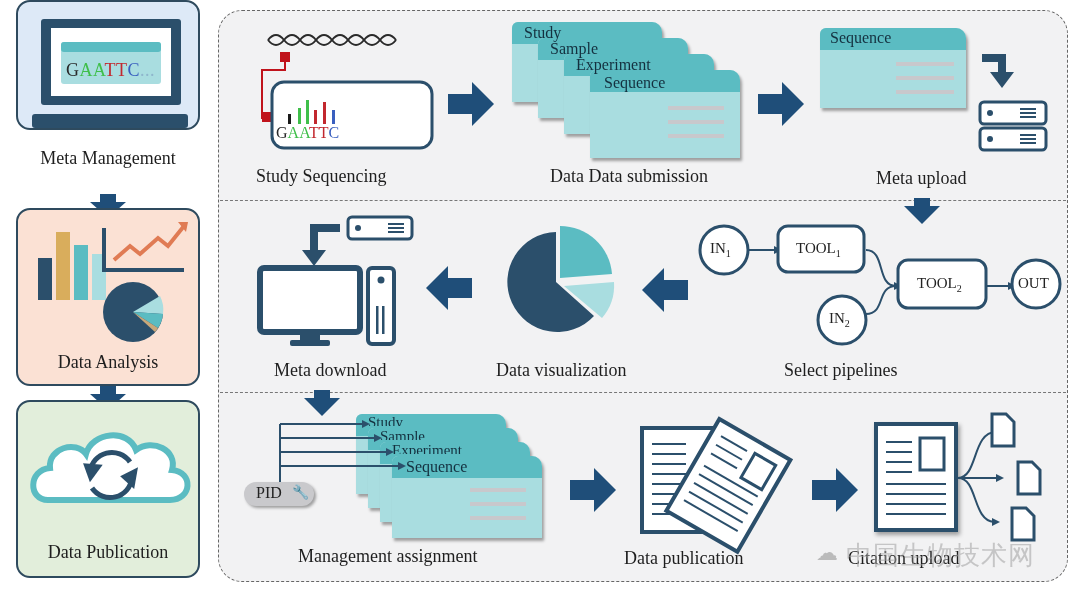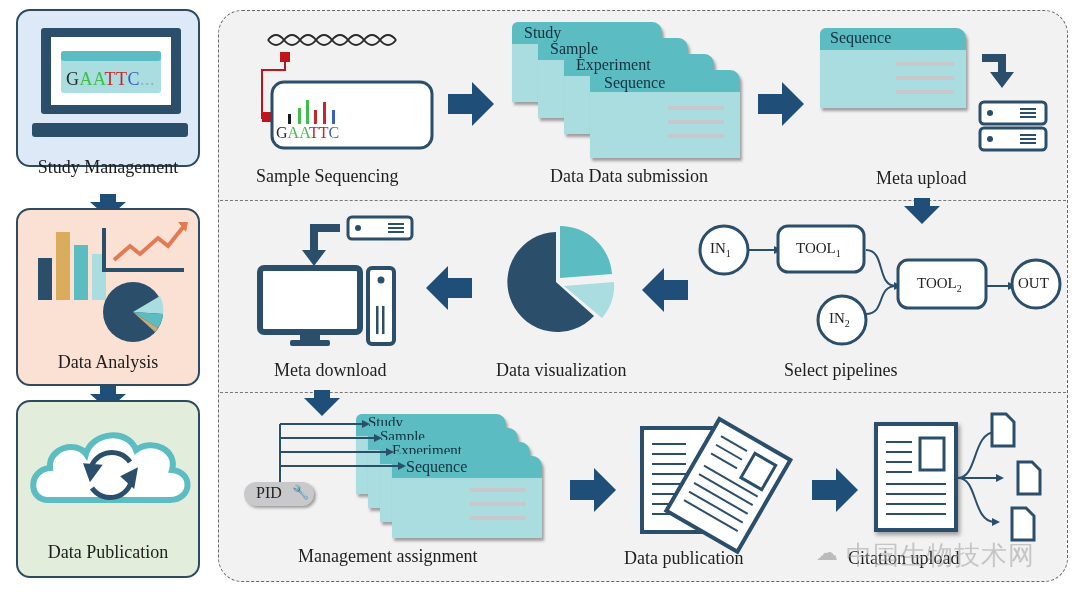--- a/index.html
+++ b/index.html
@@ -9,32 +9,32 @@
   .stage-label{position:absolute;left:0;right:0;text-align:center;font-size:18px;color:#1e1e1e;}
   .main-frame{position:absolute;left:218px;top:10px;width:850px;height:572px;border:1.5px dashed #666;border-radius:24px;background:#f2f2f3;box-sizing:border-box;}
   .divider{position:absolute;left:220px;width:846px;height:0;border-top:1.5px dashed #777;}
   .step-label{position:absolute;font-size:18px;color:#1e1e1e;text-align:center;white-space:nowrap;}
   svg{position:absolute;overflow:visible;}
   .watermark{position:absolute;font-family:Liberation Serif, serif;font-size:26px;color:rgba(160,160,160,0.55);letter-spacing:1px;white-space:nowrap;}
 </style>
 </head>
 <body>
 
-<div class="stage-box" style="top:9px;height:158px;background:#dde9f7;">
+<div class="stage-box" style="top:0;height:130px;background:#dde9f7;">
   <svg width="184" height="130" style="left:0;top:0;">
     <rect x="23" y="17" width="140" height="86" rx="3" fill="#2b4f6b"></rect>
     <rect x="33" y="26" width="120" height="68" fill="#ffffff"></rect>
     <rect x="43" y="40" width="100" height="42" rx="3" fill="#a9dde0"></rect>
     <rect x="43" y="40" width="100" height="10" rx="3" fill="#5bbcc2"></rect>
     <rect x="14" y="112" width="156" height="14" rx="3" fill="#2b4f6b"></rect>
   </svg>
   <div class="abs" style="left:48px;top:58px;font-size:18px;letter-spacing:0.5px;">
     <span style="color:#2a2a2a">G</span><span style="color:#3fbf4a">A</span><span style="color:#3fbf4a">A</span><span style="color:#c2282e">T</span><span style="color:#c2282e">T</span><span style="color:#3a5fbf">C</span><span style="color:#8fb6cc">...</span>
   </div>
-  <div class="stage-label" style="top:146px;">Study Management</div>
+  <div class="stage-label" style="top:146px;">Meta Management</div>
 </div>
 
 <svg width="40" height="24" style="left:88px;top:194px;">
   <rect x="12" y="0" width="16" height="10" fill="#1f4e79"></rect>
     <polygon points="2,8 38,8 20,24" fill="#1f4e79"></polygon>
 </svg>
 
 <div class="stage-box" style="top:208px;height:178px;background:#fbe1d4;">
   <svg width="184" height="130" style="left:0;top:0;">
     <rect x="20" y="48" width="14" height="42" fill="#2b4f6b"></rect>
@@ -86,21 +86,21 @@
     <rect x="50" y="78" width="3" height="16" fill="#3fbf4a"></rect>
     <rect x="58" y="70" width="3" height="24" fill="#3fbf4a"></rect>
     <rect x="66" y="80" width="3" height="14" fill="#c2282e"></rect>
     <rect x="75" y="72" width="3" height="22" fill="#c2282e"></rect>
     <rect x="84" y="80" width="3" height="14" fill="#3a5fbf"></rect>
   </g>
 </svg>
 <div class="abs" style="left:276px;top:124px;font-size:16px;">
   <span style="color:#2a2a2a">G</span><span style="color:#3fbf4a">A</span><span style="color:#3fbf4a">A</span><span style="color:#c2282e">T</span><span style="color:#c2282e">T</span><span style="color:#3a5fbf">C</span>
 </div>
-<div class="step-label" style="left:256px;top:166px;">Sample Sequencing</div>
+<div class="step-label" style="left:256px;top:166px;">Study Sequencing</div>
 
 <svg width="48" height="44" style="left:448px;top:82px;">
   <rect x="0" y="12" width="26" height="20" fill="#1f4e79"></rect>
     <polygon points="24,0 46,22 24,44" fill="#1f4e79"></polygon>
 </svg>
 
 <div class="abs" style="left:512px;top:22px;width:240px;height:140px;">
   <div class="abs" style="left:0;top:0;width:150px;height:80px;background:#a9dde0;border-radius:6px 10px 0 0;box-shadow:2px 3px 3px rgba(0,0,0,0.35);">
     <div style="height:22px;background:#5bbcc2;border-radius:6px 10px 0 0;"></div>
   </div>

